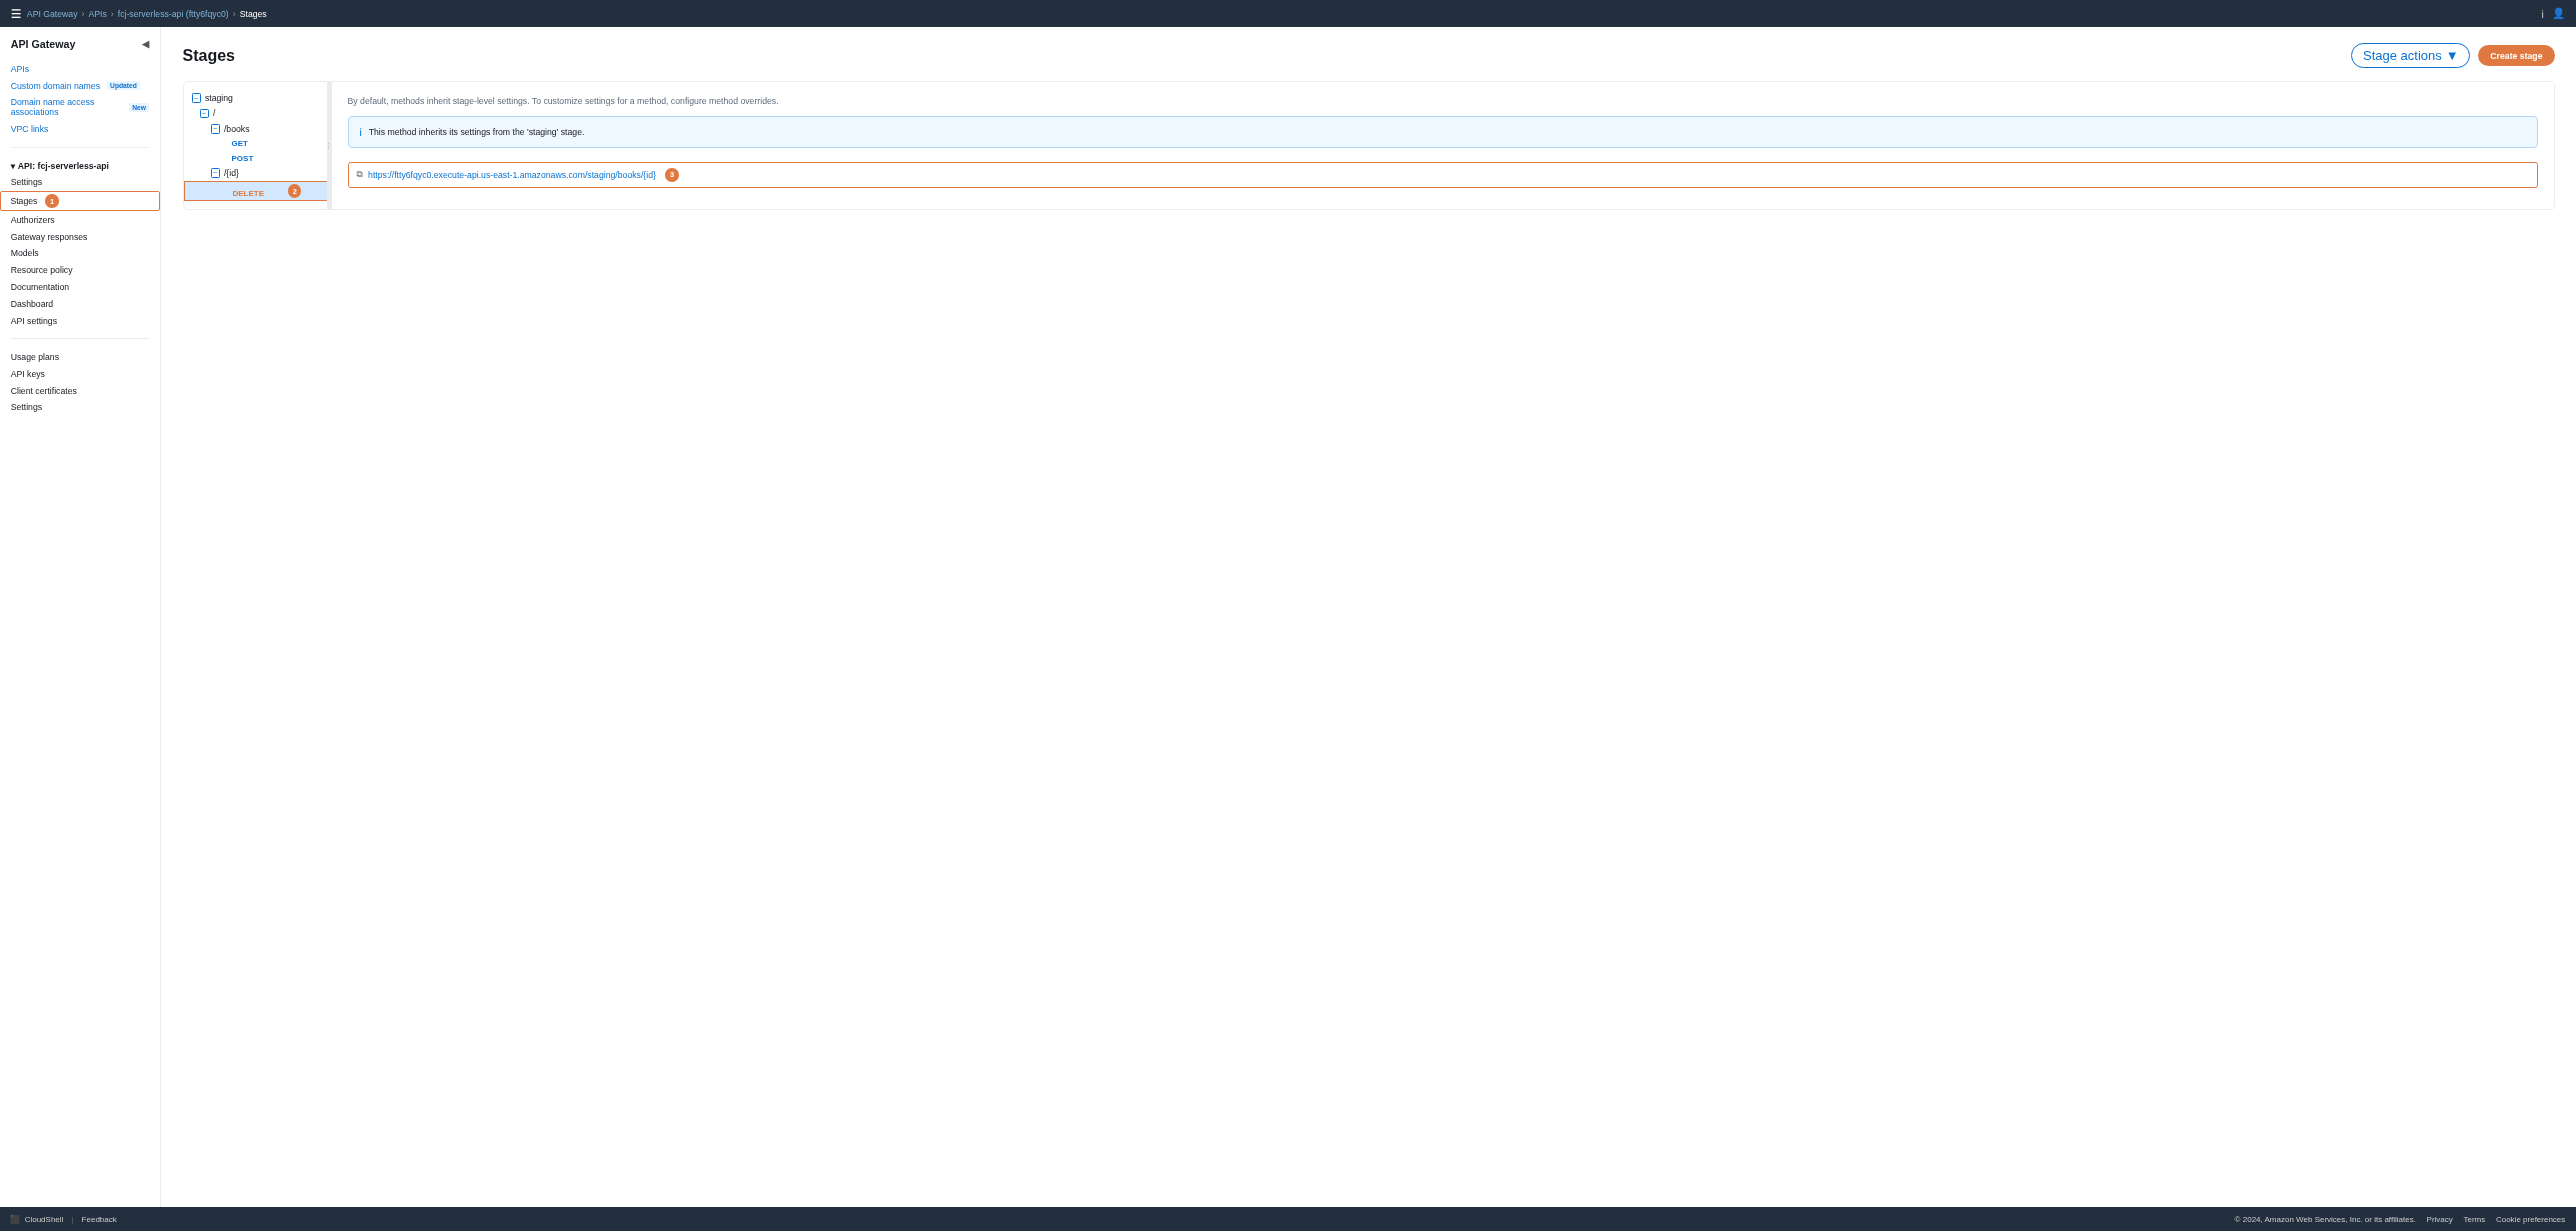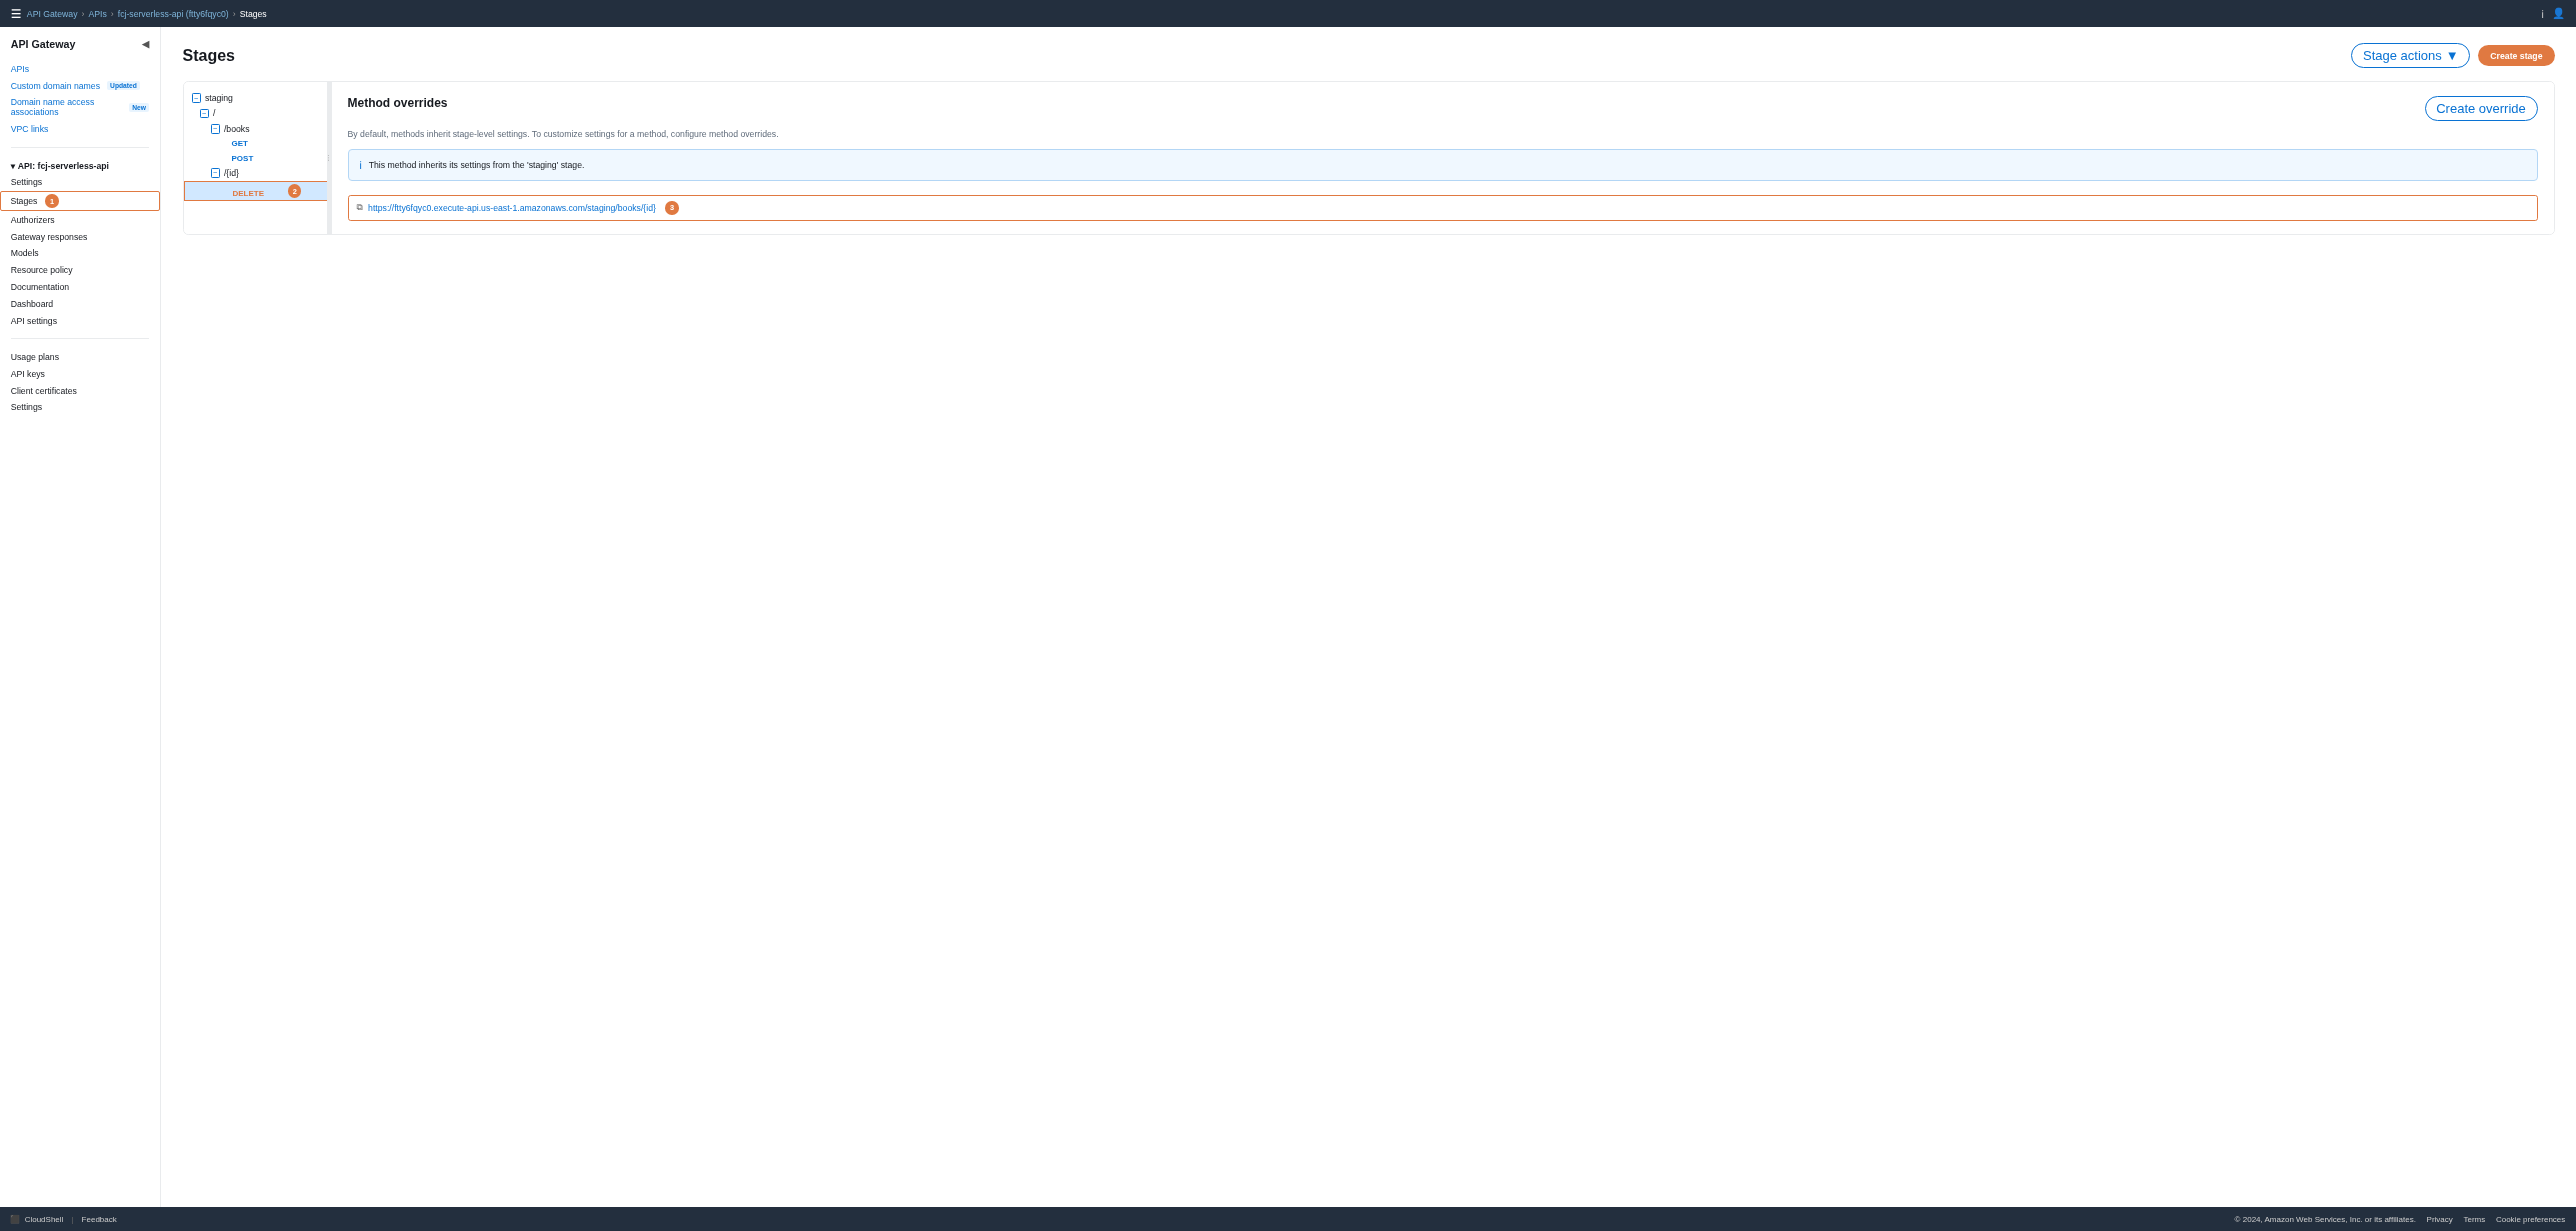--- a/index.html
+++ b/index.html
@@ -312,28 +312,20 @@
             <span class="step-num">2</span>
           </div>
 
           <div class="tree-resizer" style="position: absolute; right: 0; top: 0; height: 100%; width: 4px;">
             <span>⋮</span>
           </div>
         </div>
 
         <div class="detail-panel">
 
-          <div class="detail-header-row">
-            <h2 class="detail-title">Method overrides</h2>
-            <div class="detail-actions">
-              <button class="btn-outline">
-                <span>Create override</span>
-              </button>
-            </div>
-          </div>
 
           <p class="detail-subtitle">By default, methods inherit stage-level settings. To customize settings for a method, configure method overrides.</p>
 
           <div class="info-banner">
             <span class="info-icon">ℹ</span>
             <span>This method inherits its settings from the 'staging' stage.</span>
           </div>
 
           <div class="invoke-section">
             <div class="invoke-url-box">

